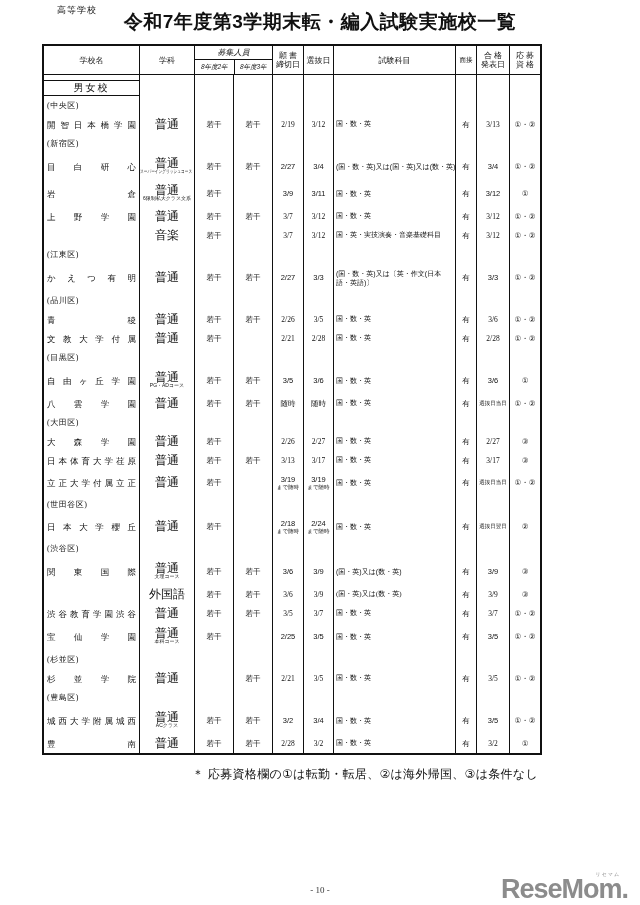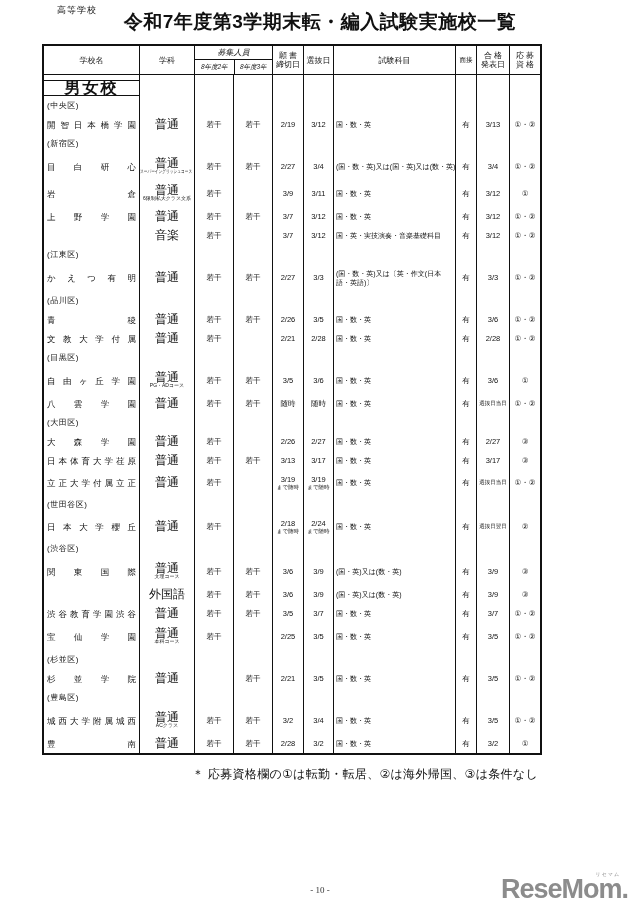--- a/index.html
+++ b/index.html
@@ -27,23 +27,23 @@
   .grp{flex-direction:column;justify-content:stretch;padding:0;font-style:italic;}
   .grp-top{border-bottom:1px solid #111;height:13px;display:flex;align-items:center;justify-content:center;}
   .grp-bot{display:flex;flex:1;}
   .grp-bot .gcell{width:39px;display:flex;align-items:center;justify-content:center;box-sizing:border-box;}
   .grp-bot .gcell + .gcell{border-left:1px solid #111;}
   
   .sprow{height:6px;}
   .sprow .c0{border-bottom:1px solid #111;}
   .secrow{height:15px;}
   .secrow .c0{border-bottom:1px solid #111;align-items:center;}
-  .sec-label{font-size:16px;font-weight:bold;letter-spacing:2px;text-align:right;}
+  .sec-label{font-size:10px;font-weight:normal;letter-spacing:2px;text-align:right;}
   
-  .drow{min-height:19px;}
+  .drow{min-height:19px;font-family:Liberation Serif, serif;}
   .trow{min-height:27px;}
   .mrow{min-height:25px;}
   .dist{font-size:8px;padding:0 3px;letter-spacing:0.5px;}
   .jname{display:flex;justify-content:space-between;padding:0 3px;font-size:8.5px;line-height:10px;}
   .jname span{display:block;}
   .dept-main{font-size:12px;text-align:center;line-height:9px;}
   .dept-sub{font-size:5px;text-align:center;line-height:6px;white-space:nowrap;}
   .num{font-size:7.5px;text-align:center;line-height:9px;}
   .num-sub{font-size:5.5px;text-align:center;line-height:6px;}
   .subj{font-size:7px;line-height:9px;padding:0 2px;text-align:left;}

